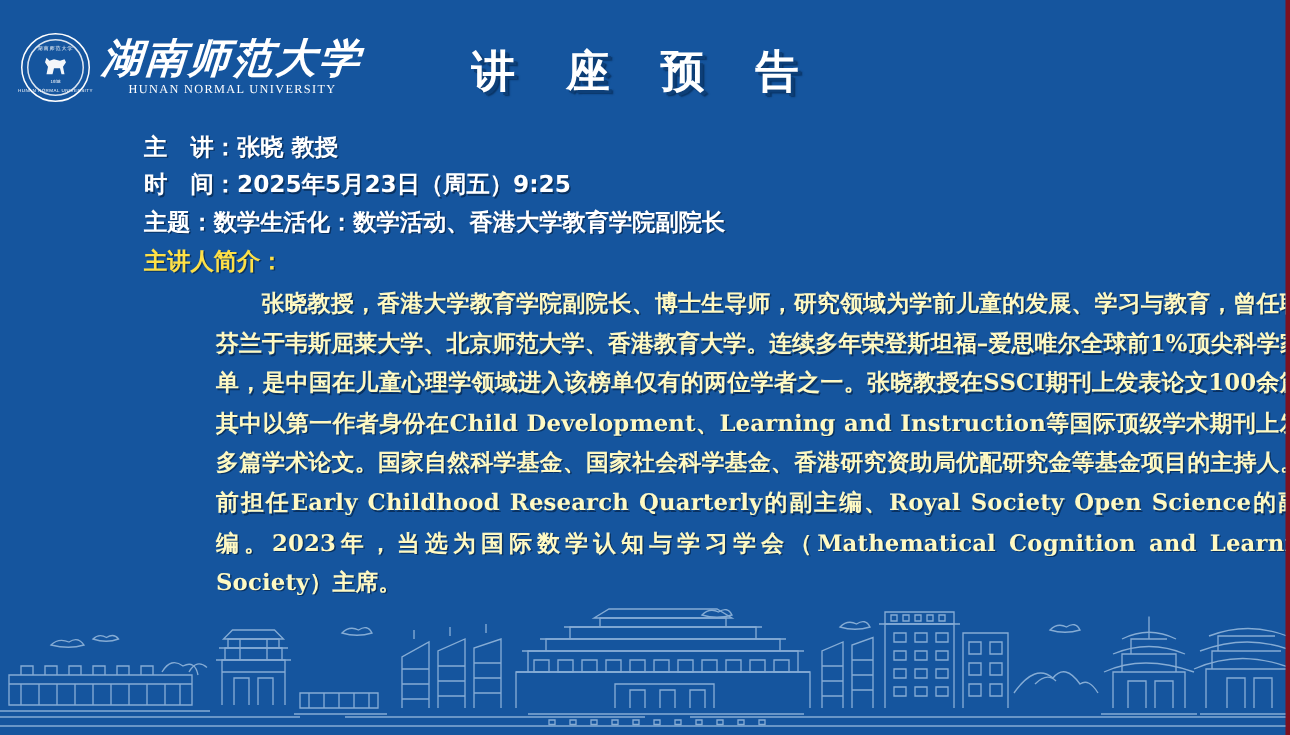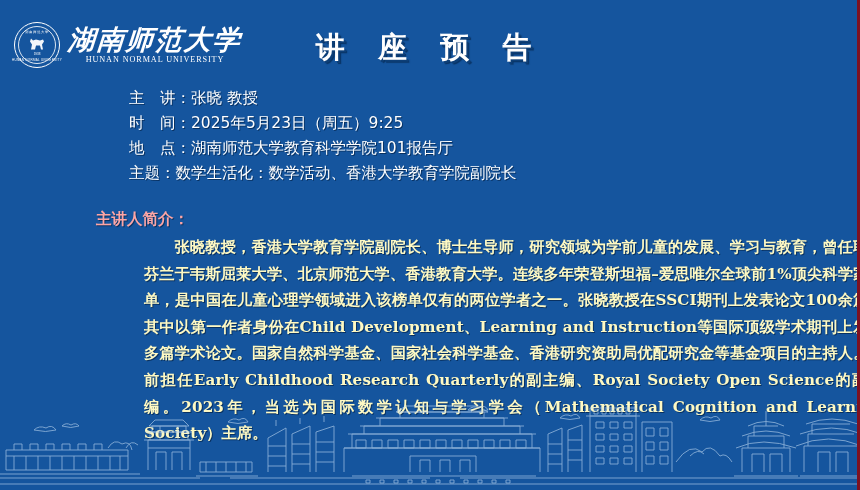--- a/index.html
+++ b/index.html
@@ -66,42 +66,40 @@
   #wm-en{
     margin-top:3px;
     font-size:8.2px;color:#ffffff;letter-spacing:.9px;white-space:nowrap;
     font-family:"Liberation Serif",serif;text-align:center;
   }
   #main-title{
     position:absolute;left:0;top:28px;width:860px;
     text-align:center;
     font-size:29px;font-weight:bold;color:#ffffff;
     letter-spacing:13px;
-    font-family:Liberation Serif, serif;
+    font-family:Liberation Sans, sans-serif;
     text-shadow:2px 2px 0 #0d3f78, 3px 3px 1px rgba(6,40,80,.75);
   }
   
   #info{
     position:absolute;left:96px;top:86px;width:740px;
     color:#ffffff;
   }
   .info-line{
-    font-size:15.5px;font-weight:normal;line-height:25px;
+    font-size:15.5px;font-weight:bold;line-height:25px;
     white-space:nowrap;
     text-shadow:1px 1px 0 rgba(8,45,90,.9);
     font-family:"DejaVu Sans","Liberation Sans",sans-serif;
-    margin-left:33px;
   }
   .info-line .lbl{letter-spacing:0;}
   #bio-heading{
     font-size:15.5px;font-weight:bold;line-height:27px;
-    color:#fca5a5;
+    color:#fde047;
     text-shadow:1px 1px 0 rgba(8,45,90,.9);
     font-family:"DejaVu Sans","Liberation Sans",sans-serif;
-    margin-top:20px;
   }
   #bio-body{
     margin-top:1px;
     font-size:15.2px;font-weight:bold;line-height:26.6px;
     color:#fef9c3;text-indent:2em;text-align:justify;
     text-shadow:1px 1px 0 rgba(8,45,90,.9);
     font-family:"DejaVu Serif","Liberation Serif",serif;
     width:740px;
     letter-spacing:.1px;
     margin-left:48px;
@@ -135,23 +133,20 @@
   <div id="info">
 
     <div class="info-line">
       <span class="lbl">主　讲：</span><span>张晓 教授</span>
     </div>
 
     <div class="info-line">
       <span class="lbl">时　间：</span><span>2025年5月23日（周五）9:25</span>
     </div>
 
-    <div class="info-line">
-      <span class="lbl">地　点：</span><span>湖南师范大学教育科学学院101报告厅</span>
-    </div>
 
     <div class="info-line">
       <span class="lbl">主题：</span><span>数学生活化：数学活动、香港大学教育学院副院长</span>
     </div>
 
     <div id="bio-heading">主讲人简介：</div>
     <div id="bio-body">张晓教授，香港大学教育学院副院长、博士生导师，研究领域为学前儿童的发展、学习与教育，曾任职于芬兰于韦斯屈莱大学、北京师范大学、香港教育大学。连续多年荣登斯坦福–爱思唯尔全球前1%顶尖科学家榜单，是中国在儿童心理学领域进入该榜单仅有的两位学者之一。张晓教授在SSCI期刊上发表论文100余篇，其中以第一作者身份在Child Development、Learning and Instruction等国际顶级学术期刊上发表多篇学术论文。国家自然科学基金、国家社会科学基金、香港研究资助局优配研究金等基金项目的主持人。目前担任Early Childhood Research Quarterly的副主编、Royal Society Open Science的副主编。2023年，当选为国际数学认知与学习学会（Mathematical Cognition and Learning Society）主席。</div>
   </div>
 
   <div id="skyline">

